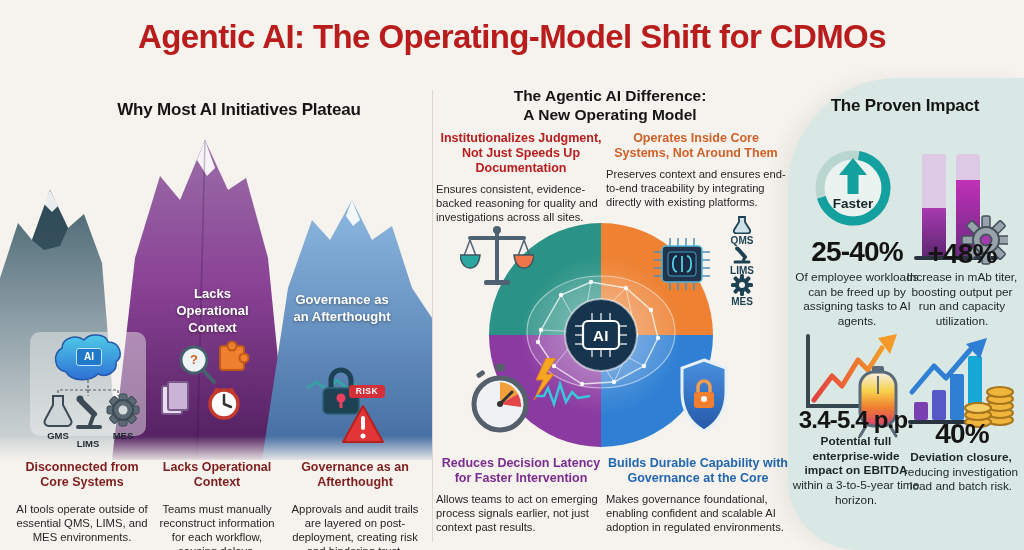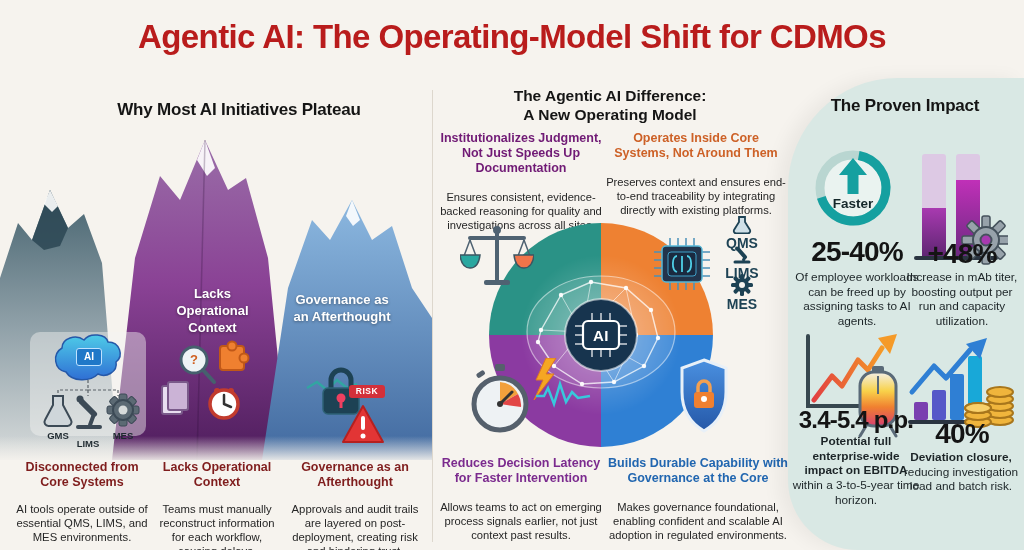--- a/index.html
+++ b/index.html
@@ -6,26 +6,26 @@
   .canvas{position:relative;width:1024px;height:550px;overflow:hidden;background:#f6f3ee;
           font-family:"Liberation Sans",sans-serif;}
   .abs{position:absolute;}
   .title{font-weight:bold;font-size:33px;color:#b91c1c;letter-spacing:-0.6px;text-align:center;}
   .sec-h{font-weight:bold;font-size:17px;color:#151515;text-align:center;letter-spacing:-0.2px;}
   .mid-h{font-weight:bold;font-size:15.5px;color:#151515;text-align:center;line-height:1.2;}
   .preline{white-space:pre-line;}
   .col-h{font-weight:bold;font-size:12.5px;line-height:1.18;text-align:center;color:#7f1d1d;}
   .col-b{font-size:11.3px;line-height:1.25;text-align:center;color:#262626;margin-top:12px;}
   .quad-h{font-weight:bold;font-size:12.5px;line-height:1.2;text-align:center;}
-  .quad-b{font-size:11.2px;line-height:1.25;text-align:center;color:#262626;margin-top:14px;}
-  .qh-0{color:#701a75;} .qh-1{color:#cd6127;} .qh-2{color:#7b2a8e;} .qh-3{color:#2166b0;}
+  .quad-b{font-size:11.2px;line-height:1.25;text-align:left;color:#262626;margin-top:6px;}
+  .qh-0{color:#b91c1c;} .qh-1{color:#cd6127;} .qh-2{color:#7b2a8e;} .qh-3{color:#2166b0;}
   .m-label{font-weight:bold;color:#fff;font-size:13px;line-height:1.3;text-align:center;
            white-space:pre-line;text-shadow:0 1px 3px rgba(0,0,0,.4);}
   .sys-label{font-weight:bold;font-size:9.5px;color:#1f2a30;text-align:center;}
-  .sys-label2{font-weight:bold;font-size:14px;color:#1d4254;text-align:center;}
+  .sys-label2{font-weight:bold;font-size:10px;color:#1d4254;text-align:center;}
   .stat-v{font-weight:bold;text-align:center;color:#141414;letter-spacing:-0.8px;}
   .stat-b{font-size:11.8px;line-height:1.25;text-align:center;color:#1c2427;}
   .ai-chip{background:#1f78c8;border:1px solid #bfe2ff;border-radius:3px;color:#fff;
            font-weight:bold;font-size:10px;text-align:center;line-height:15px;}
   .risk{background:#d3303a;border-radius:3px;color:#fff;font-weight:bold;font-size:8.5px;
         text-align:center;line-height:13px;letter-spacing:.6px;}
   .panel{background:#d9e8e4;border-radius:110px 0 0 70px;box-shadow:-10px 0 18px rgba(0,0,0,.05);}
   .divider{width:1px;background:#ddd7cd;}
   .center-ai{color:#fff;font-weight:bold;font-size:15px;text-align:center;letter-spacing:.5px;}
   .faster{font-weight:bold;font-size:13.5px;color:#15272a;text-align:center;}

